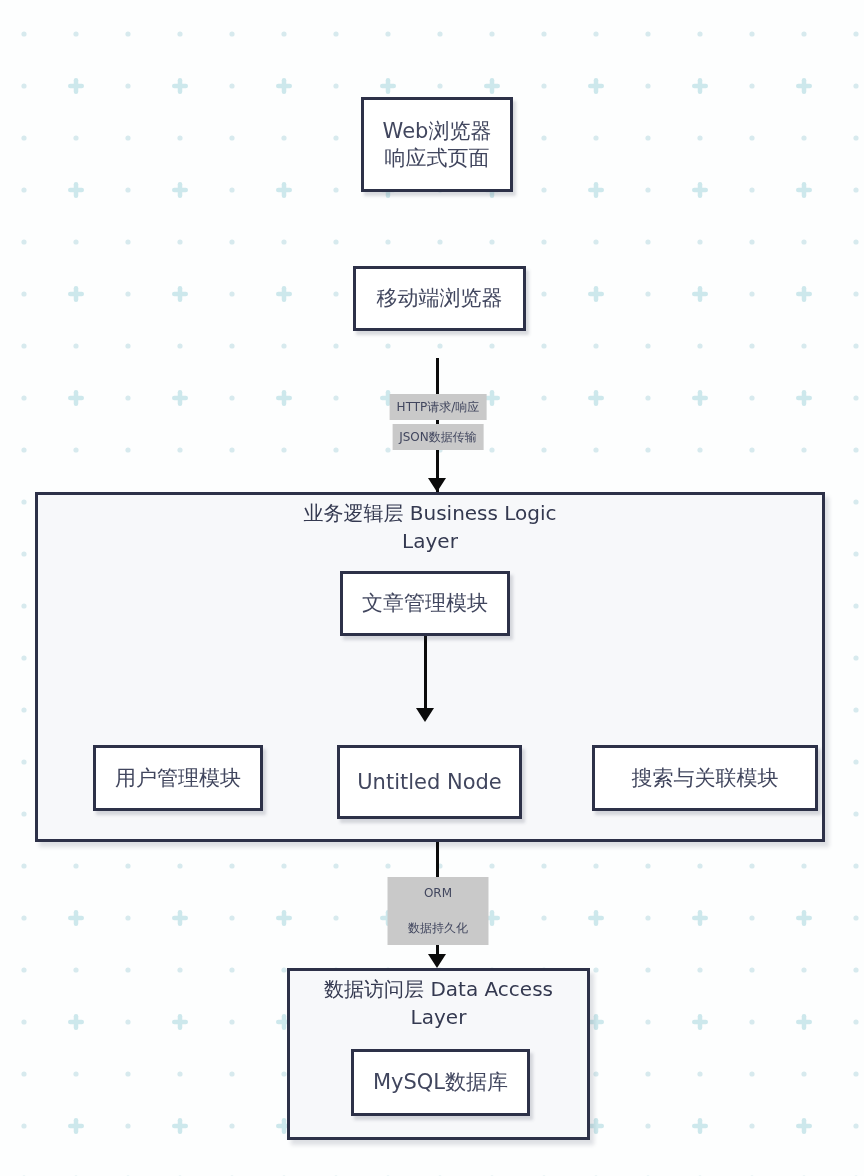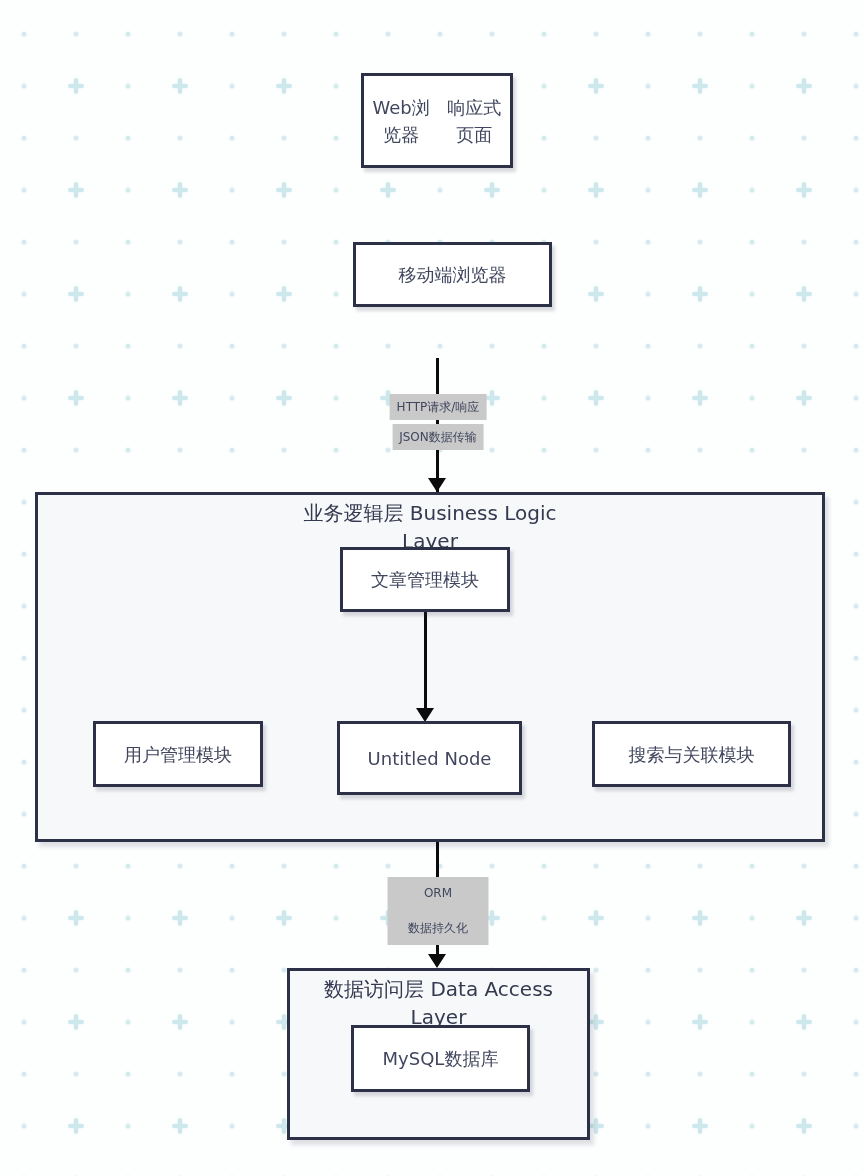--- a/index.html
+++ b/index.html
@@ -14,22 +14,22 @@
   .bg{position:absolute;left:0;top:0}
 
   .container{position:absolute;background:var(--container-fill);
     border:3px solid var(--border);box-shadow:4px 5px 4px rgba(50,55,80,.15);}
   .ctitle{color:var(--title);font-size:20px;line-height:28px;text-align:center;
     margin:4px auto 0 auto;font-weight:500;}
   .nowrap{white-space:nowrap}
 
   .node{position:absolute;background:var(--node-fill);
     border:3px solid var(--border);box-shadow:3px 4px 3px rgba(50,55,80,.18);
-    display:flex;flex-direction:row;align-items:center;justify-content:center;
-    color:var(--text);font-size:18px;line-height:27px;text-align:center;}
+    display:flex;flex-direction:column;align-items:center;justify-content:center;
+    color:var(--text);font-size:21px;line-height:27px;text-align:center;margin-top:24px;}
 
   .vline{position:absolute;width:3px;background:var(--arrow)}
   .arrowhead{position:absolute;width:0;height:0;
     border-left:9px solid transparent;border-right:9px solid transparent;
     border-top:14px solid var(--arrow);}
 
   .edge-label{position:absolute;transform:translateX(-50%);
     display:flex;flex-direction:column;align-items:center;gap:4px;
     font-size:12px;color:var(--text);}
   .edge-label .chip{background:var(--label-bg);line-height:26px;padding:0 7px;
@@ -74,37 +74,37 @@
   <div class="arrowhead" style="left:416px;top:708px"></div>
 
   <div class="vline" style="left:436px;top:842px;height:112px"></div>
   <div class="arrowhead" style="left:428px;top:954px"></div>
 
   <div class="node" style="left:361px;top:73px;width:152px;height:95px">
     <span>Web浏览器</span>
     <span>响应式页面</span>
   </div>
 
-  <div class="node" style="left:353px;top:242px;width:199px;height:65px">
+  <div class="node" style="left:353px;top:242px;width:173px;height:65px">
     <span>移动端浏览器</span>
   </div>
 
   <div class="node" style="left:340px;top:547px;width:170px;height:65px">
     <span>文章管理模块</span>
   </div>
 
   <div class="node" style="left:93px;top:721px;width:170px;height:66px">
     <span>用户管理模块</span>
   </div>
 
   <div class="node" style="left:337px;top:721px;width:185px;height:74px">
     <span>Untitled Node</span>
   </div>
 
-  <div class="node" style="left:592px;top:721px;width:199px;height:66px">
+  <div class="node" style="left:592px;top:721px;width:226px;height:66px">
     <span>搜索与关联模块</span>
   </div>
 
   <div class="node" style="left:351px;top:1025px;width:179px;height:67px">
     <span>MySQL数据库</span>
   </div>
 
   <div class="edge-label" style="left:438px;top:394px">
     <span class="chip">HTTP请求/响应</span>
     <span class="chip">JSON数据传输</span>

